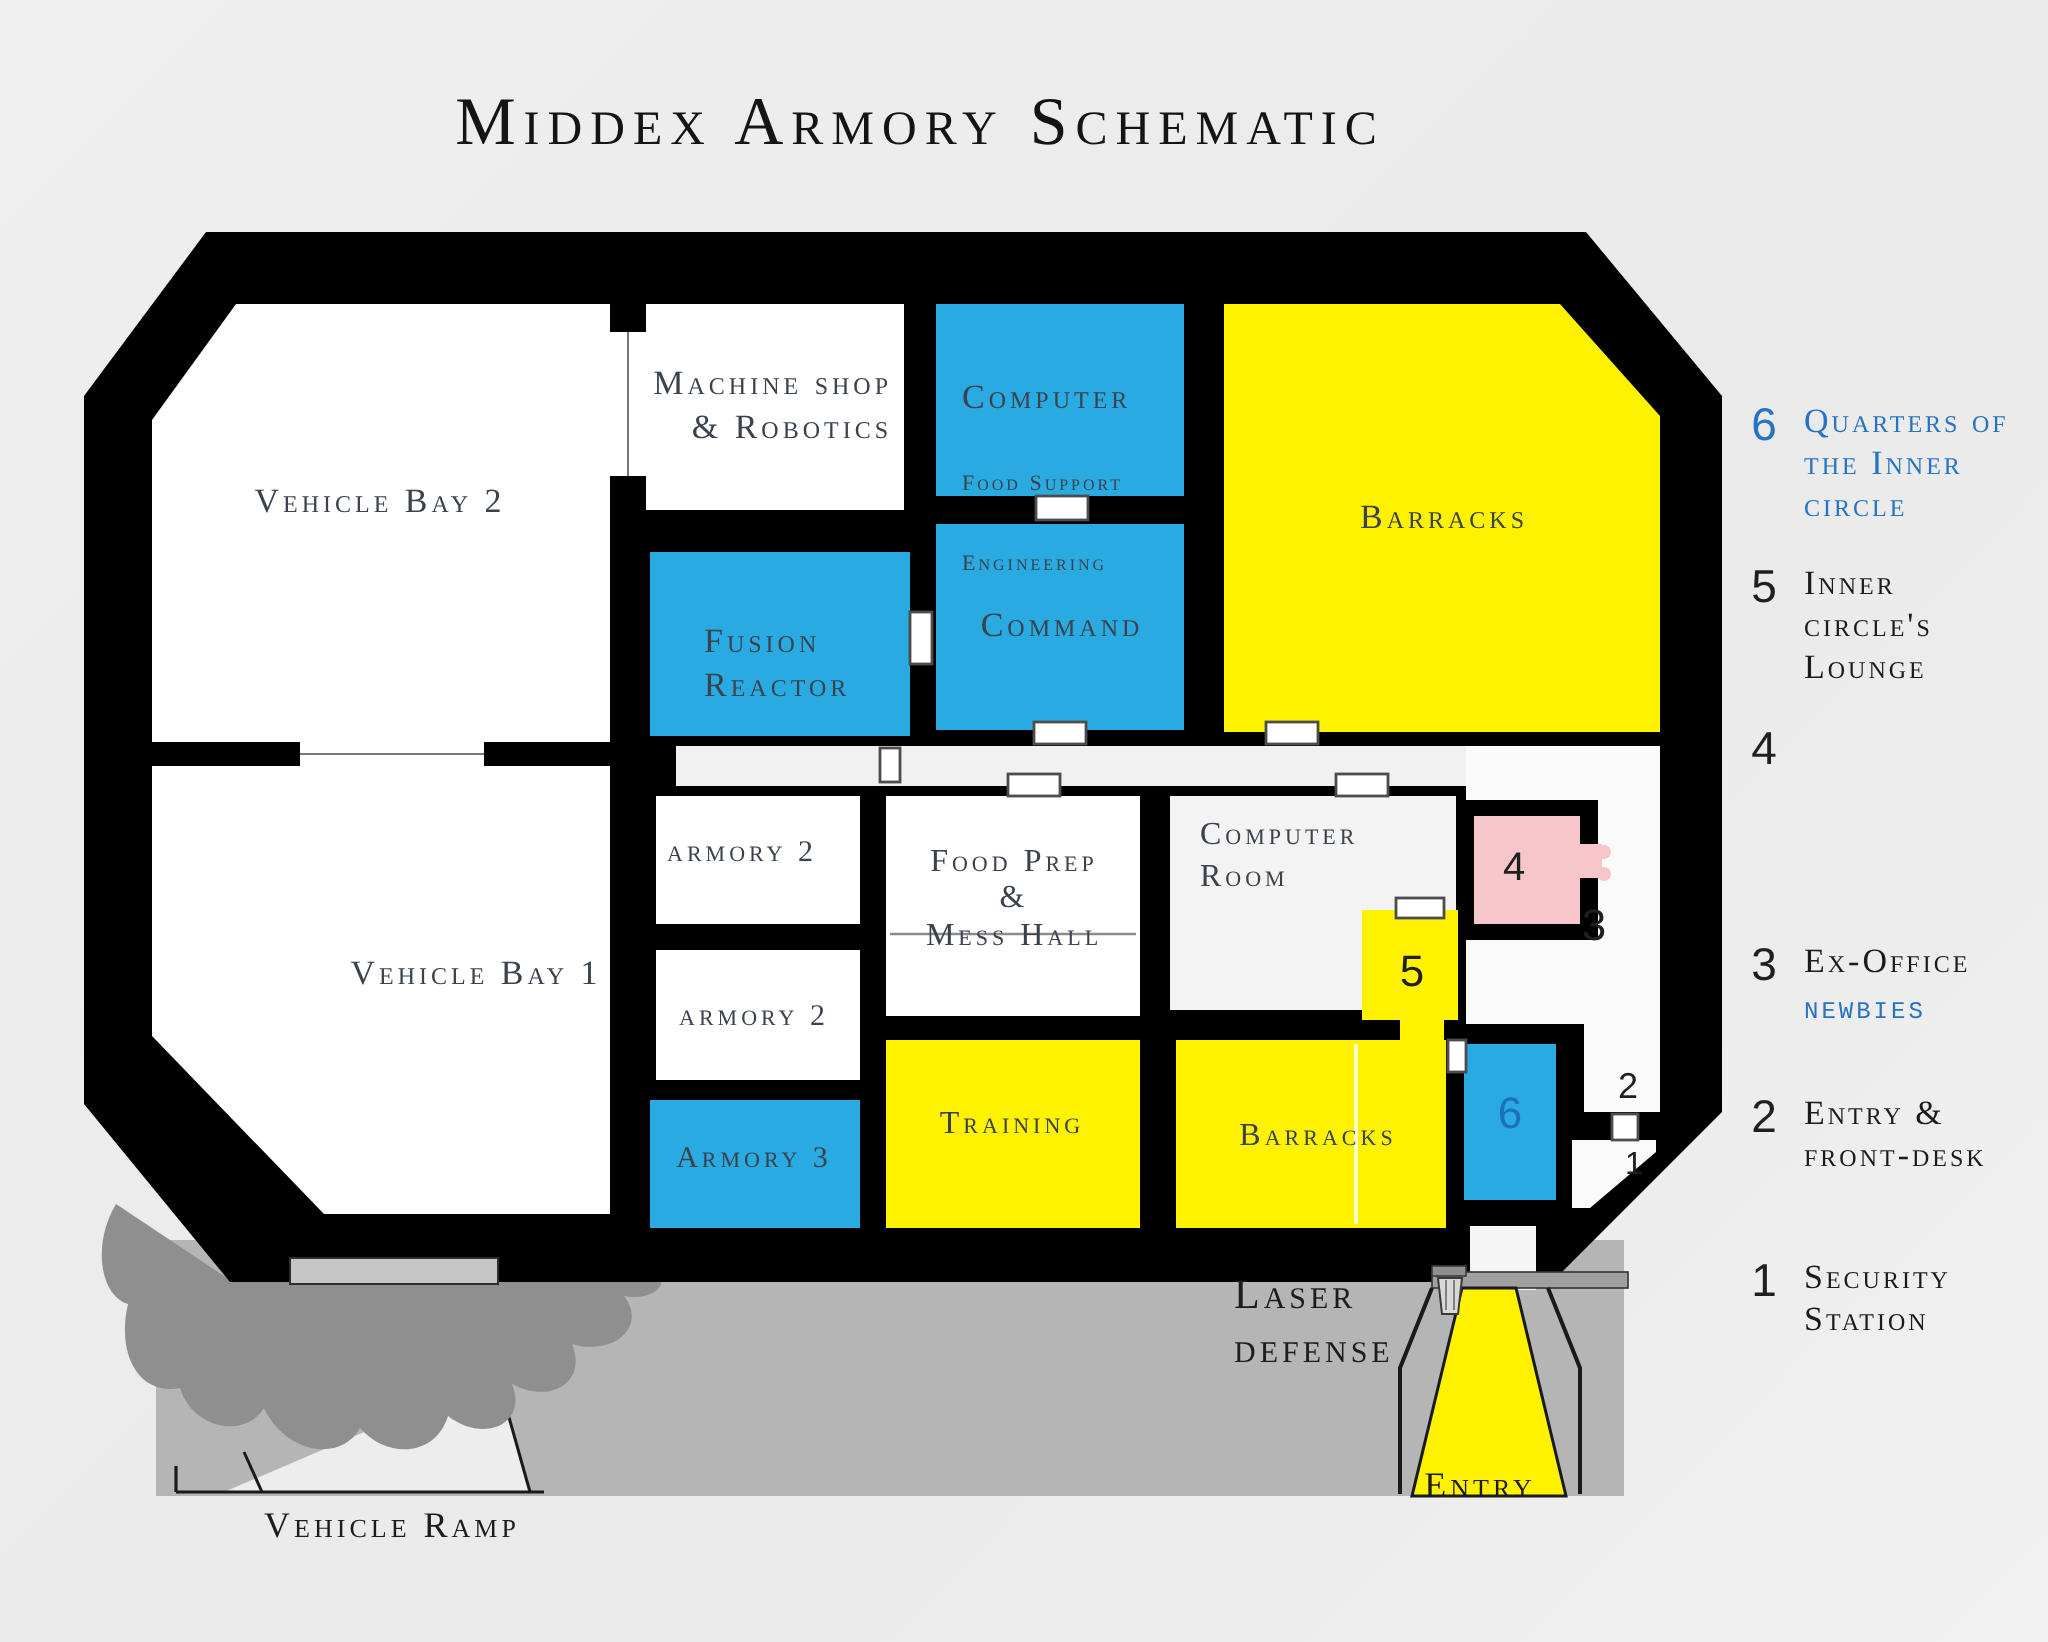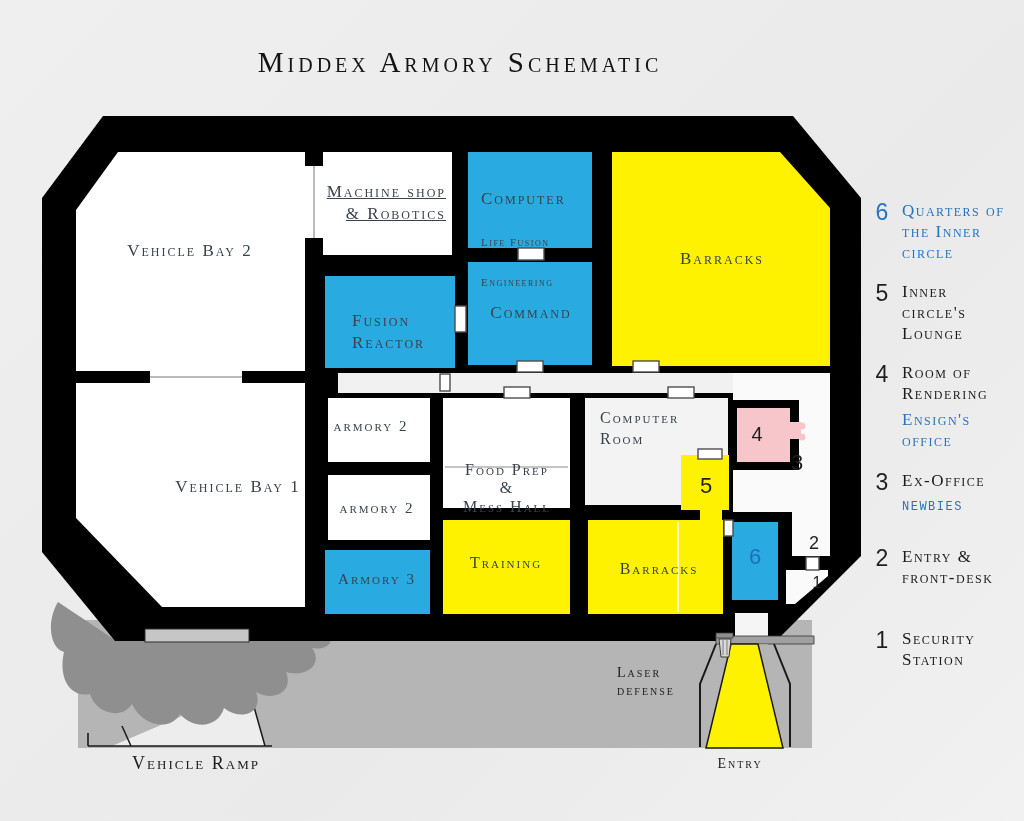--- a/index.html
+++ b/index.html
@@ -1,27 +1,27 @@
 <!DOCTYPE html>
 <html><head>
 <meta charset="utf-8">
 <style>
   html,body{margin:0;padding:0;}
   body{width:1024px;height:821px;overflow:hidden;background:#ececec;font-family:"Liberation Serif",serif;}
   #stage{position:relative;width:1024px;height:821px;background:linear-gradient(135deg,#efefef 0%,#eaeaea 60%,#f1f1f1 100%);}
   #plan-svg{position:absolute;left:0;top:0;}
   .title{position:absolute;left:460px;top:62px;transform:translate(-50%,-50%);
-         font-variant:small-caps;font-size:29px;letter-spacing:4px;color:#141414;white-space:nowrap;}
+         font-variant:small-caps;font-size:34px;letter-spacing:4px;color:#141414;white-space:nowrap;}
   .plan-label{position:absolute;transform:translate(-50%,-50%);font-variant:small-caps;
               letter-spacing:2px;color:#39424d;text-align:center;white-space:pre-line;line-height:1.3;font-size:17px;}
   .la{transform:none;text-align:left;}
   .ra{transform:none;text-align:right;}
   .sz15{font-size:15px;}
   .sz16{font-size:16px;}
-  .tight{line-height:1.15;margin-top:39px;}
+  .tight{line-height:1.15;}
   .comp-title{font-size:17px;letter-spacing:2px;}
   .comp-sub{font-size:11px;letter-spacing:1.5px;margin-top:3px;}
   .num{position:absolute;transform:translate(-50%,-50%);font-family:"Liberation Sans",sans-serif;
        color:#1f1f1f;line-height:1;}
   .n20{font-size:20px;} .n22{font-size:22px;} .n18{font-size:18px;} .n16{font-size:16px;}
   .num-blue{color:#1d71b8;}
   .annot{position:absolute;font-variant:small-caps;letter-spacing:2px;color:#1c1c1c;white-space:pre-line;}
   .legend-item{position:absolute;left:872px;display:flex;gap:10px;width:150px;}
   .legend-num{font-family:"Liberation Sans",sans-serif;font-size:23px;line-height:1.05;width:20px;
               text-align:center;color:#1f1f1f;flex:0 0 auto;}
@@ -123,25 +123,25 @@
         <line x1="723" y1="640" x2="723" y2="655" stroke="#777" stroke-width="0.9"></line>
         <line x1="727" y1="640" x2="727" y2="655" stroke="#777" stroke-width="0.9"></line>
       </g>
     </g>
   </svg>
 
   <div class="title">Middex Armory Schematic</div>
 
   <div class="plan-label" style="left:190px;top:251px;">Vehicle Bay 2</div>
   <div class="plan-label" style="left:190px;top:487px;margin-left:48px;">Vehicle Bay 1</div>
-  <div class="plan-label ra" style="left:290px;top:181px;width:156px;text-decoration:underline;">Machine shop
+  <div class="plan-label ra" style="left:290px;top:181px;width:156px;">Machine shop
 &amp; Robotics</div>
   <div class="plan-label la" style="left:481px;top:166px;">
     <div class="comp-title">Computer</div>
-    <div class="comp-sub">Life Fusion</div>
+    <div class="comp-sub">Food Support</div>
     <div class="comp-sub">Engineering</div>
   </div>
   <div class="plan-label" style="left:722px;top:259px;">Barracks</div>
   <div class="plan-label la" style="left:352px;top:310px;">Fusion
 Reactor</div>
   <div class="plan-label" style="left:531px;top:313px;">Command</div>
   <div class="plan-label sz15" style="left:371px;top:427px;">armory 2</div>
   <div class="plan-label sz15" style="left:377px;top:509px;">armory 2</div>
   <div class="plan-label sz15" style="left:377px;top:580px;">Armory 3</div>
   <div class="plan-label sz16 tight" style="left:507px;top:450px;">Food Prep
@@ -152,45 +152,39 @@
   <div class="plan-label sz16" style="left:506px;top:563px;">Training</div>
   <div class="plan-label sz16" style="left:659px;top:569px;">Barracks</div>
 
   <div class="num n20" style="left:757px;top:434px;">4</div>
   <div class="num n22" style="left:706px;top:486px;">5</div>
   <div class="num n22 num-blue" style="left:755px;top:557px;">6</div>
   <div class="num n22" style="left:797px;top:463px;">3</div>
   <div class="num n18" style="left:814px;top:543px;">2</div>
   <div class="num n16" style="left:817px;top:583px;">1</div>
 
-  <div class="annot" style="left:617px;top:664px;font-size:14px;line-height:1.3;">Laser
+  <div class="annot" style="left:617px;top:634px;font-size:21px;line-height:1.3;">Laser
 defense</div>
-  <div class="annot" style="left:740px;top:764px;font-size:14px;transform:translate(-50%,-50%);">Entry</div>
+  <div class="annot" style="left:740px;top:743px;font-size:18px;transform:translate(-50%,-50%);">Entry</div>
   <div class="annot" style="left:196px;top:763px;font-size:18px;transform:translate(-50%,-50%);">Vehicle Ramp</div>
 
   <div class="legend-item" style="top:200px;">
     <div class="legend-num blue">6</div>
     <div class="legend-text blue">Quarters of
 the Inner
 circle</div>
   </div>
   <div class="legend-item" style="top:281px;">
     <div class="legend-num">5</div>
     <div class="legend-text">Inner
 circle's
 Lounge</div>
   </div>
   <div class="legend-item" style="top:362px;">
     <div class="legend-num">4</div>
-    <div>
-      <div class="legend-text">Room of
-Rendering</div>
-      <div class="legend-text blue legend-sub">Ensign's
-office</div>
-    </div>
   </div>
   <div class="legend-item" style="top:470px;">
     <div class="legend-num">3</div>
     <div>
       <div class="legend-text">Ex-Office</div>
       <div class="legend-text blue" style="margin-top:4px;font-family:Liberation Mono, monospace;">newbies</div>
     </div>
   </div>
   <div class="legend-item" style="top:546px;">
     <div class="legend-num">2</div>

